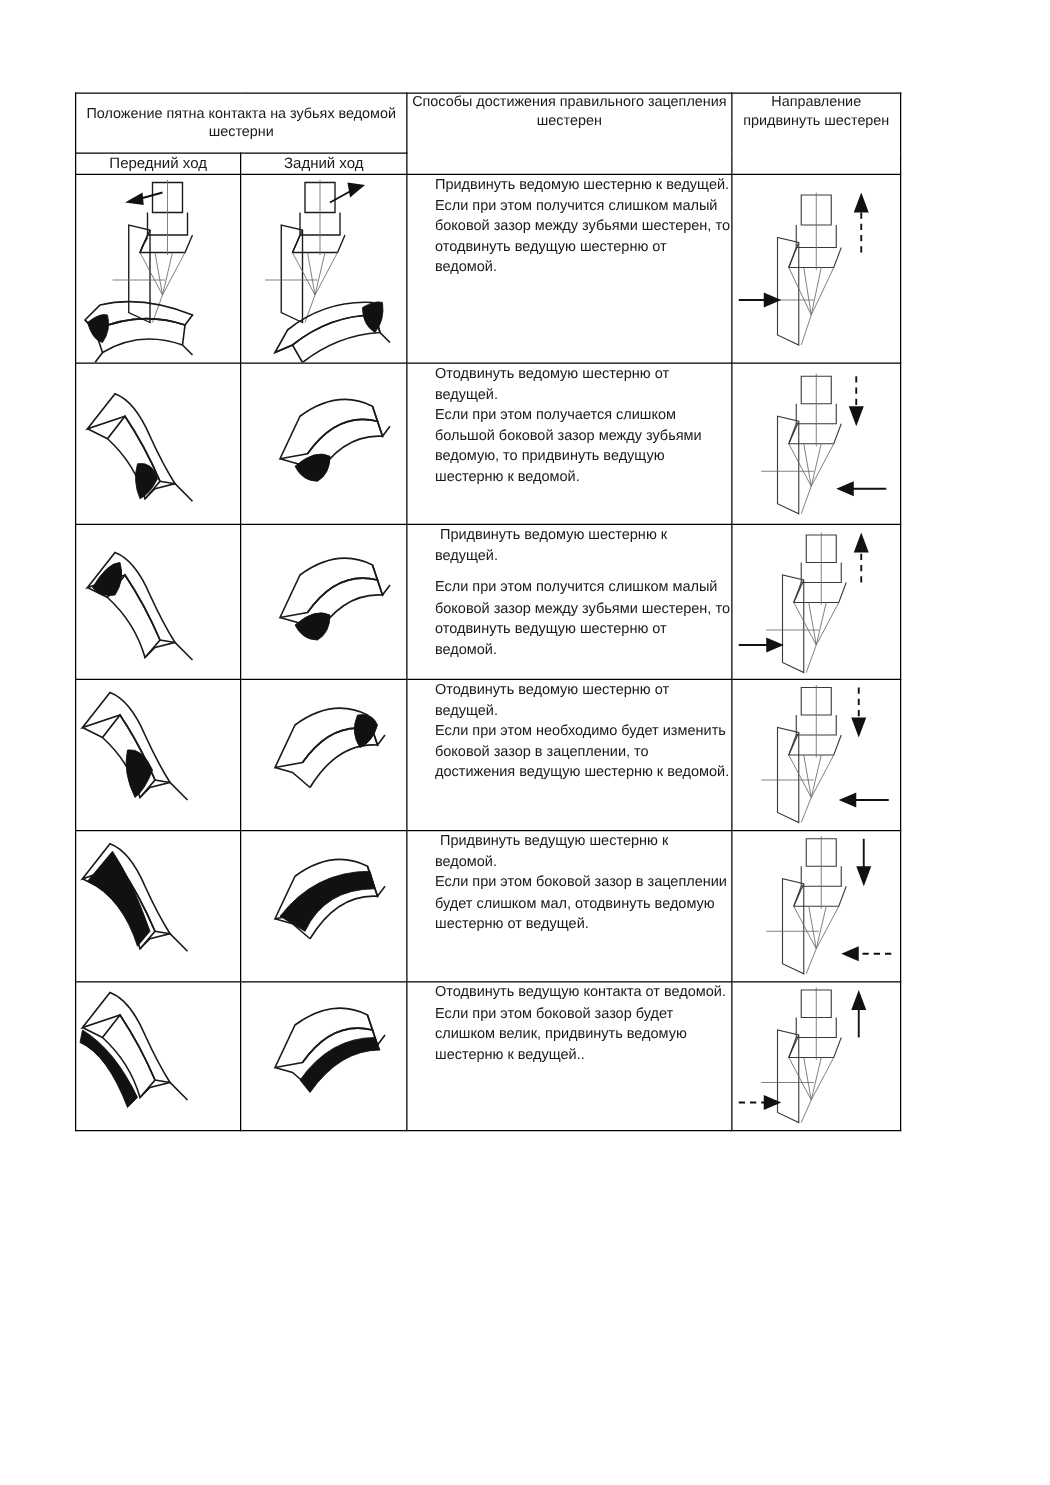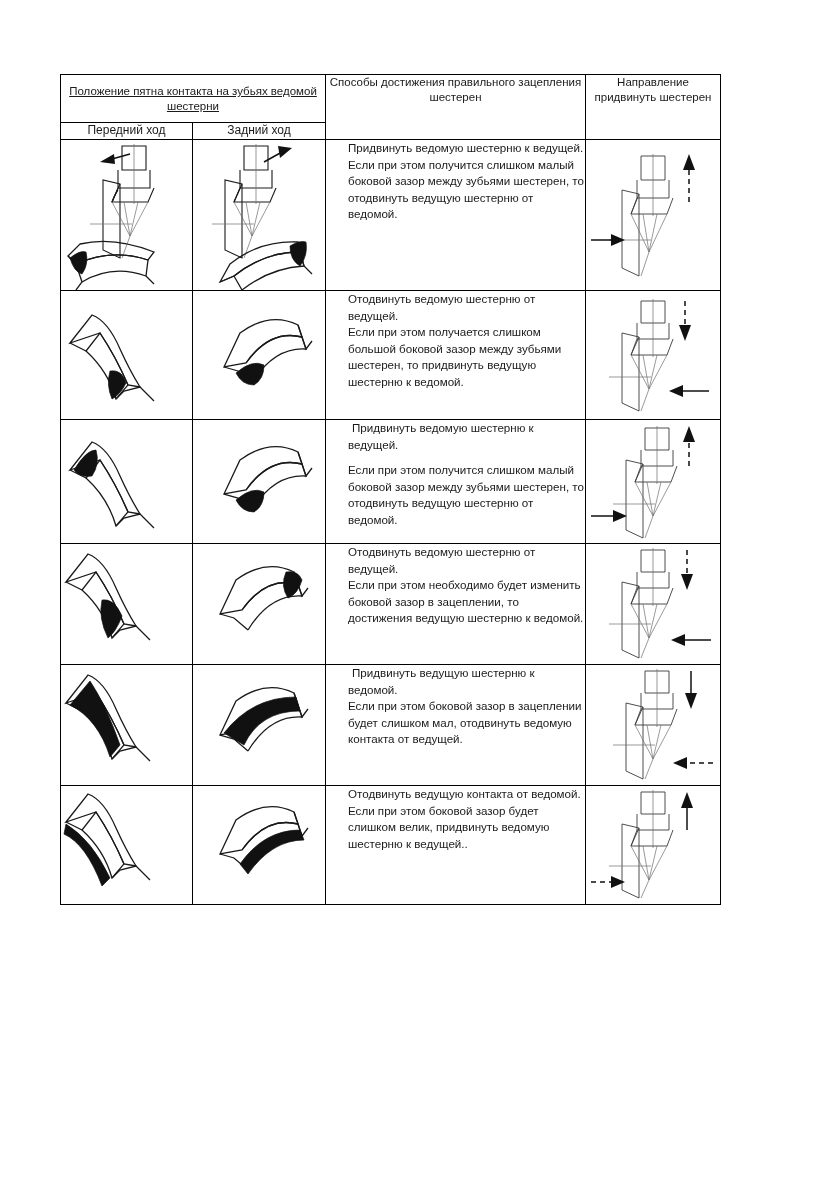--- a/index.html
+++ b/index.html
@@ -46,21 +46,20 @@
 
   .head-cell {
     text-align: center;
     font-size: 11.5px;
     line-height: 1.32;
     padding: 7px 6px 7px 6px;
     color: #1a1a1a;
   }
   .head-cell.group-title {
     padding: 9px 8px 8px 8px;
-    text-decoration: underline;
   }
   .subhead-cell {
     text-align: center;
     font-size: 12px;
     line-height: 1.3;
     padding: 4px 4px 5px 4px;
   }
 
   .method-cell {
     font-size: 11.6px;
@@ -226,21 +225,21 @@
           <svg class="pattern-svg" viewBox="0 0 130 118">
             <path class="ink" stroke-width="1.3" d="M30 76 L46 42 Q76 20 104 34 L108 46 Q76 38 52 72 Z"></path>
             <path class="ink" stroke-width="1.3" d="M52 72 Q76 38 108 46 L112 58 Q80 56 58 92"></path>
             <path class="ink" stroke-width="1.3" d="M30 76 L44 80 L58 92"></path>
             <path class="ink" stroke-width="1.3" d="M104 34 L108 46 L112 58 L118 50"></path>
             <path class="patch" d="M42 82 Q58 68 70 74 Q70 88 60 94 Q48 94 42 82 Z"></path>
           </svg>
         </td>
         <td class="method-cell">
           <p>Отодвинуть ведомую шестерню от ведущей.</p>
-          <p>Если при этом получается слишком большой боковой зазор между зубьями шестерен, то придвинуть ведущую шестерню к ведомой.</p>
+          <p>Если при этом получается слишком большой боковой зазор между зубьями ведомую, то придвинуть ведущую шестерню к ведомой.</p>
         </td>
         <td class="fig-cell">
           <svg class="dir-svg" viewBox="0 0 128 128">
             <g>
               <path class="ink-thin" d="M52 10 L52 32 L76 32 L76 10 Z"></path>
               <path class="ink-thin" d="M48 32 L48 48 L80 48 L80 32"></path>
               <path class="ink-thin" d="M48 48 L42 64 L78 64 L84 48"></path>
               <path class="ink-thin" d="M33 42 L33 112 L50 120 L50 46 Z"></path>
               <path class="ink-thin" d="M50 46 L42 64"></path>
               <path class="axis" d="M64 8 L64 66"></path>
@@ -376,21 +375,21 @@
           <svg class="pattern-svg" viewBox="0 0 130 112">
             <path class="ink" stroke-width="1.3" d="M26 70 L42 36 Q72 14 100 28 L104 40 Q72 32 48 66 Z"></path>
             <path class="ink" stroke-width="1.3" d="M48 66 Q72 32 104 40 L108 52 Q76 50 54 86"></path>
             <path class="ink" stroke-width="1.3" d="M26 70 L40 74 L54 86"></path>
             <path class="ink" stroke-width="1.3" d="M100 28 L104 40 L108 52 L114 44"></path>
             <path class="patch" d="M30 68 Q58 32 102 32 L106 46 Q66 46 50 80 Z"></path>
           </svg>
         </td>
         <td class="method-cell">
           <p class="indent">Придвинуть ведущую шестерню к ведомой.</p>
-          <p>Если при этом боковой зазор в зацеплении будет слишком мал, отодвинуть ведомую контакта от ведущей.</p>
+          <p>Если при этом боковой зазор в зацеплении будет слишком мал, отодвинуть ведомую шестерню от ведущей.</p>
         </td>
         <td class="fig-cell">
           <svg class="dir-svg" viewBox="0 0 128 120">
             <g>
               <path class="ink-thin" d="M56 6 L56 28 L80 28 L80 6 Z"></path>
               <path class="ink-thin" d="M52 28 L52 44 L84 44 L84 28"></path>
               <path class="ink-thin" d="M52 44 L46 60 L82 60 L88 44"></path>
               <path class="ink-thin" d="M37 38 L37 106 L54 114 L54 42 Z"></path>
               <path class="ink-thin" d="M54 42 L46 60"></path>
               <path class="axis" d="M68 4 L68 62"></path>

